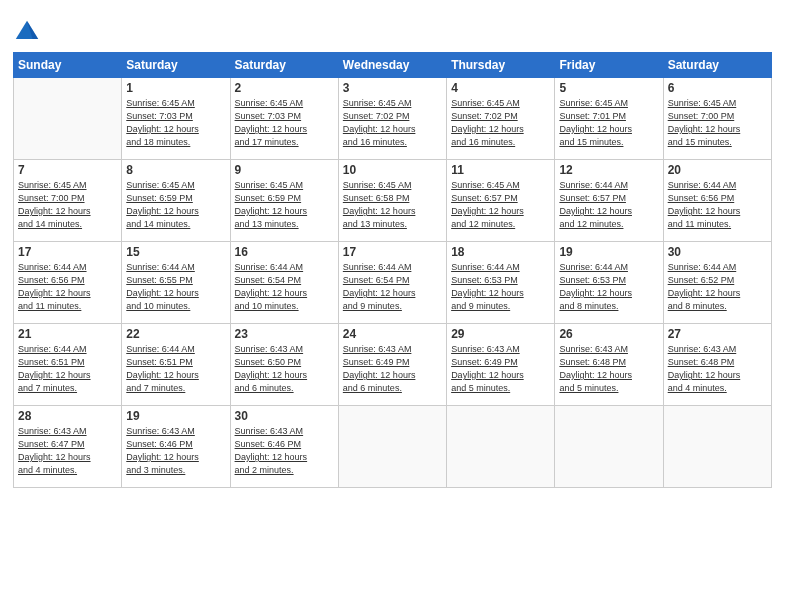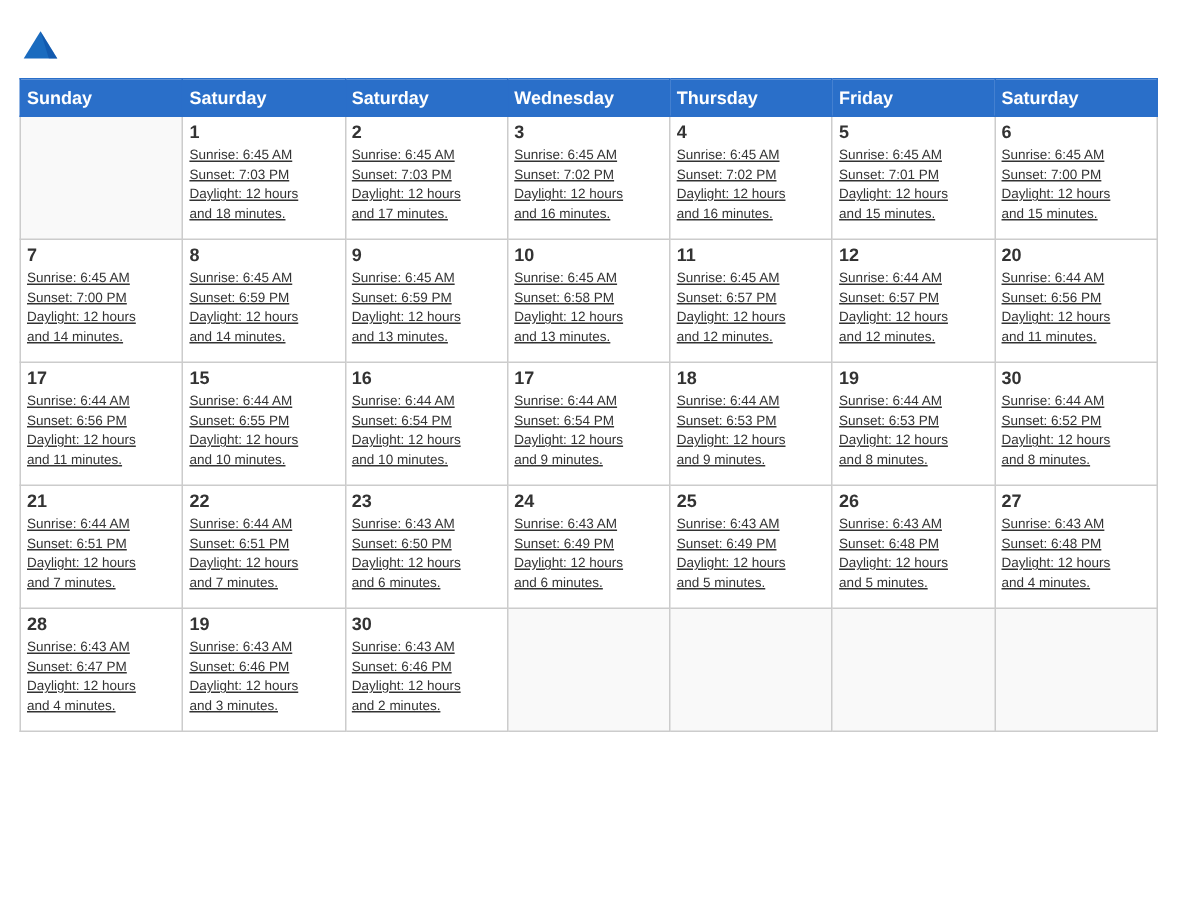--- a/index.html
+++ b/index.html
@@ -223,21 +223,21 @@
           </td>
           <td>
             <div class="day-number">23</div>
             <div class="day-info">Sunrise: 6:43 AM<br>Sunset: 6:50 PM<br>Daylight: 12 hours <br>and 6 minutes.</div>
           </td>
           <td>
             <div class="day-number">24</div>
             <div class="day-info">Sunrise: 6:43 AM<br>Sunset: 6:49 PM<br>Daylight: 12 hours <br>and 6 minutes.</div>
           </td>
           <td>
-            <div class="day-number">25</div>
+            <div class="day-number">29</div>
             <div class="day-info">Sunrise: 6:43 AM<br>Sunset: 6:49 PM<br>Daylight: 12 hours <br>and 5 minutes.</div>
           </td>
           <td>
             <div class="day-number">26</div>
             <div class="day-info">Sunrise: 6:43 AM<br>Sunset: 6:48 PM<br>Daylight: 12 hours <br>and 5 minutes.</div>
           </td>
           <td>
             <div class="day-number">27</div>
             <div class="day-info">Sunrise: 6:43 AM<br>Sunset: 6:48 PM<br>Daylight: 12 hours <br>and 4 minutes.</div>
           </td>

